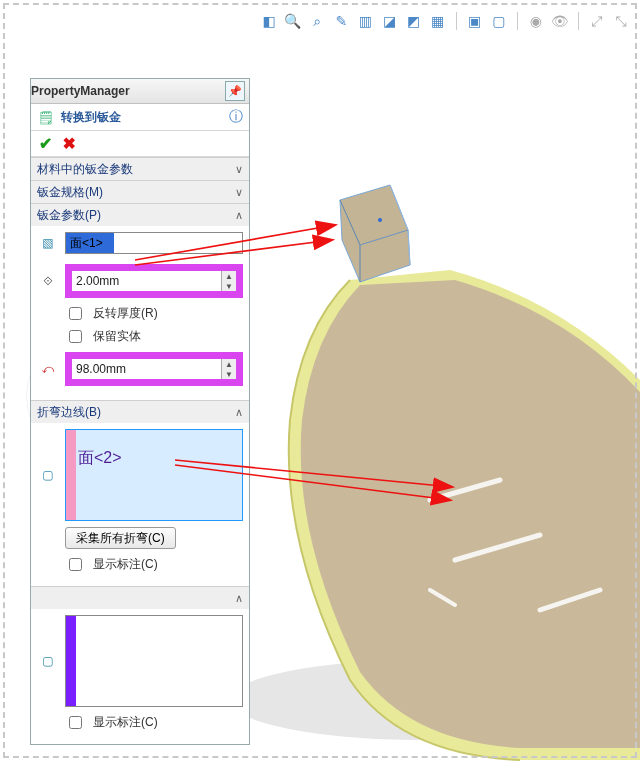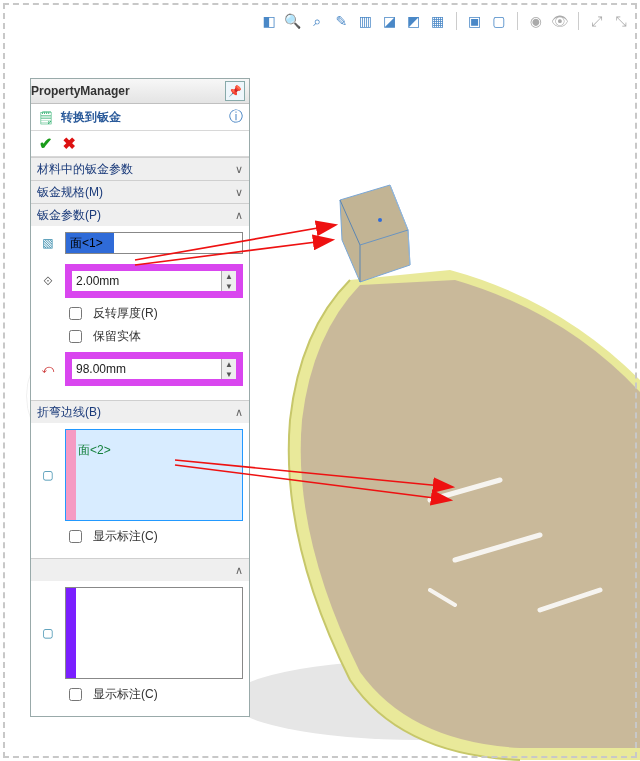--- a/index.html
+++ b/index.html
@@ -29,21 +29,21 @@
   .sel-input{flex:1;height:20px;border:1px solid #888;background:#fff;display:flex;align-items:center}
   .sel-input .hl{width:44px;height:100%;background:#2f6bd8;color:#000000;display:flex;align-items:center;padding-left:4px}
   .num-input{flex:1;height:20px;border:7px solid #d946ef;background:#fff;position:relative;display:flex;align-items:center;padding-left:4px}
   .spin{position:absolute;right:0;top:0;bottom:0;width:14px;border-left:1px solid #aaa;display:flex;flex-direction:column}
   .spin div{flex:1;display:flex;align-items:center;justify-content:center;font-size:8px;color:#555;background:#eee}
   .cb{display:flex;align-items:center;gap:8px;margin-left:28px;margin-bottom:4px;font-size:12px;color:#333}
   .cb input{width:13px;height:13px;accent-color:#2f6bd8}
   .listbox{flex:1;height:90px;border:1px solid #29f;background:#d8ecff;position:relative}
   .listbox.plain{border:1px solid #888;background:#fff}
   .listbox .stripe{position:absolute;left:0;top:0;bottom:0;width:10px}
-  .listbox .item{position:absolute;left:12px;top:12px;font-size:12px;color:#15803d}
+  .listbox .item{position:absolute;left:12px;top:18px;font-size:16px;color:#4c1d95}
   .btn{margin-left:28px;height:22px;padding:0 10px;border:1px solid #999;border-radius:3px;background:linear-gradient(#fdfdfd,#e8e8e8);display:inline-flex;align-items:center;font-size:12px}
   
   .model{position:absolute;inset:0;pointer-events:none}
   
   .ovl{position:absolute;inset:0;pointer-events:none}
   .watermark{position:absolute;left:26px;top:330px;width:130px;height:130px;border:1px solid #eee;border-radius:50%;display:flex;flex-direction:column;align-items:center;justify-content:center;color:#f0d6d6;font-weight:bold;opacity:.85;pointer-events:none}
   .watermark .a{font-size:26px;letter-spacing:2px}
   .watermark .b{font-size:20px;margin-top:-4px}
   .watermark .c{font-size:11px;color:#f3dcdc;margin-top:2px}
 </style>
@@ -178,20 +178,23 @@
         <span class="chev">∧</span>
       </div>
       <div class="sec-b">
         <div class="row">
           <span class="ricon" style="color:#38a">▢</span>
           <div class="listbox">
             <div class="stripe" style="background:#f59ac3"></div>
             <span class="item">面&lt;2&gt;</span>
           </div>
         </div>
+        <button class="btn">
+            <span>采集所有折弯(C)</span>
+          </button>
         <label class="cb" style="margin-top:6px">
             <input type="checkbox" style="">
             <span>显示标注(C)</span>
           </label>
       </div>
     </div>
 
     <div class="section">
       <div class="sec-h">
         <span class="chev">∧</span>

